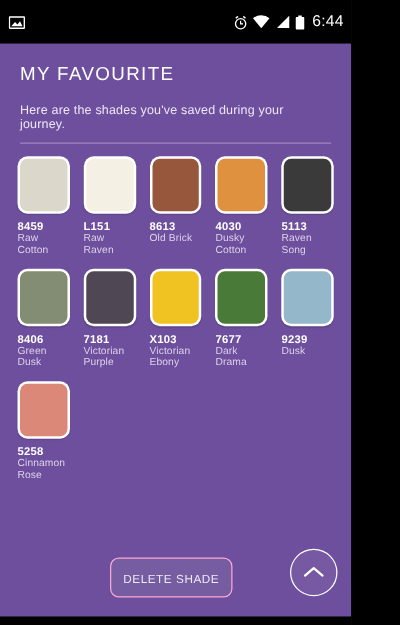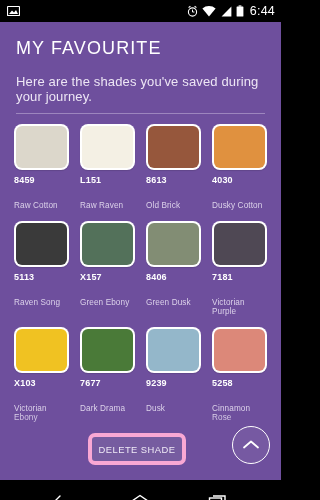--- a/index.html
+++ b/index.html
@@ -11,21 +11,21 @@
   }
   .phone {
     position:relative;
     width:281px; height:500px;
     background:#6E4F9D;
     overflow:hidden;
   }
 
   
   .statusbar {
-    height:22px;
+    height:35px;
     background:#000;
     display:flex;
     align-items:center;
     justify-content:space-between;
     padding:0 6px 0 7px;
   }
   .sb-left { display:flex; align-items:center; gap:5px; }
   .sb-right { display:flex; align-items:center; gap:4px; }
   .sb-time {
     color:#fff; font-size:12.5px; letter-spacing:.2px;
@@ -36,42 +36,42 @@
   
   .app {
     position:relative;
     height:458px;
     background:#6E4F9D;
     overflow:hidden;
   }
   .header { padding:16px 16px 0 16px; }
   .title {
     color:#FFFFFF;
-    font-size:18px;
+    font-size:15px;
     font-weight:400;
     letter-spacing:1.1px;
     line-height:1.2;
   }
   .subtitle {
     color:#EDE6F5;
-    font-size:13px;
+    font-size:10px;
     letter-spacing:.15px;
     margin-top:14px;
   }
   .divider {
     height:1px;
     background:#9D86BE;
     margin:9px 16px 0 16px;
   }
 
   
   .grid {
     padding:10px 14px 0 14px;
     display:grid;
-    grid-template-columns:repeat(4, 1fr);
+    grid-template-columns:repeat(5, 1fr);
     column-gap:10px;
     row-gap:10px;
     gap:11px;
   }
   .cell { width:100%; }
   .swatch-frame {
     background:#FFFFFF;
     border-radius:8px;
     padding:2px;
     width:100%;
@@ -85,39 +85,39 @@
   .code {
     color:#FFFFFF;
     font-size:9px;
     font-weight:bold;
     margin-top:5px;
     letter-spacing:.2px;
   }
   .cname {
     color:#DCD2EA;
     font-size:8.2px;
-    margin-top:16px;
+    margin-top:0;
     letter-spacing:.1px;
   }
 
   
   .fade-overlay {
     position:absolute;
     left:0; right:0;
     top:392px; height:66px;
     background:linear-gradient(to bottom, rgba(110,79,157,0) 0%, rgba(110,79,157,.55) 35%, rgba(110,79,157,.82) 70%, rgba(110,79,157,.9) 100%);
     pointer-events:none;
   }
 
   
   .delete-pill {
     position:absolute;
     left:88px; top:411px;
     width:98px; height:32px;
-    border:4px solid #f9a8d4;
+    border:1px solid #f9a8d4;
     border-radius:7px;
     background:rgba(150,140,175,.22);
     display:flex;
     align-items:center;
     justify-content:center;
   }
   .delete-pill span {
     color:#EFEAF6;
     font-size:9.4px;
     letter-spacing:.45px;
@@ -232,27 +232,20 @@
         </div>
         <div class="cell">
           <div class="swatch-frame">
             <div class="swatch" style="background: rgb(58, 58, 58);"></div>
           </div>
           <div class="code">5113</div>
           <div class="cname">Raven Song</div>
         </div>
         <div class="cell">
           <div class="swatch-frame">
-            <div class="swatch" style="background: rgb(83, 113, 90);"></div>
-          </div>
-          <div class="code">X157</div>
-          <div class="cname">Green Ebony</div>
-        </div>
-        <div class="cell">
-          <div class="swatch-frame">
             <div class="swatch" style="background: rgb(130, 141, 116);"></div>
           </div>
           <div class="code">8406</div>
           <div class="cname">Green Dusk</div>
         </div>
         <div class="cell">
           <div class="swatch-frame">
             <div class="swatch" style="background: rgb(79, 72, 84);"></div>
           </div>
           <div class="code">7181</div>

